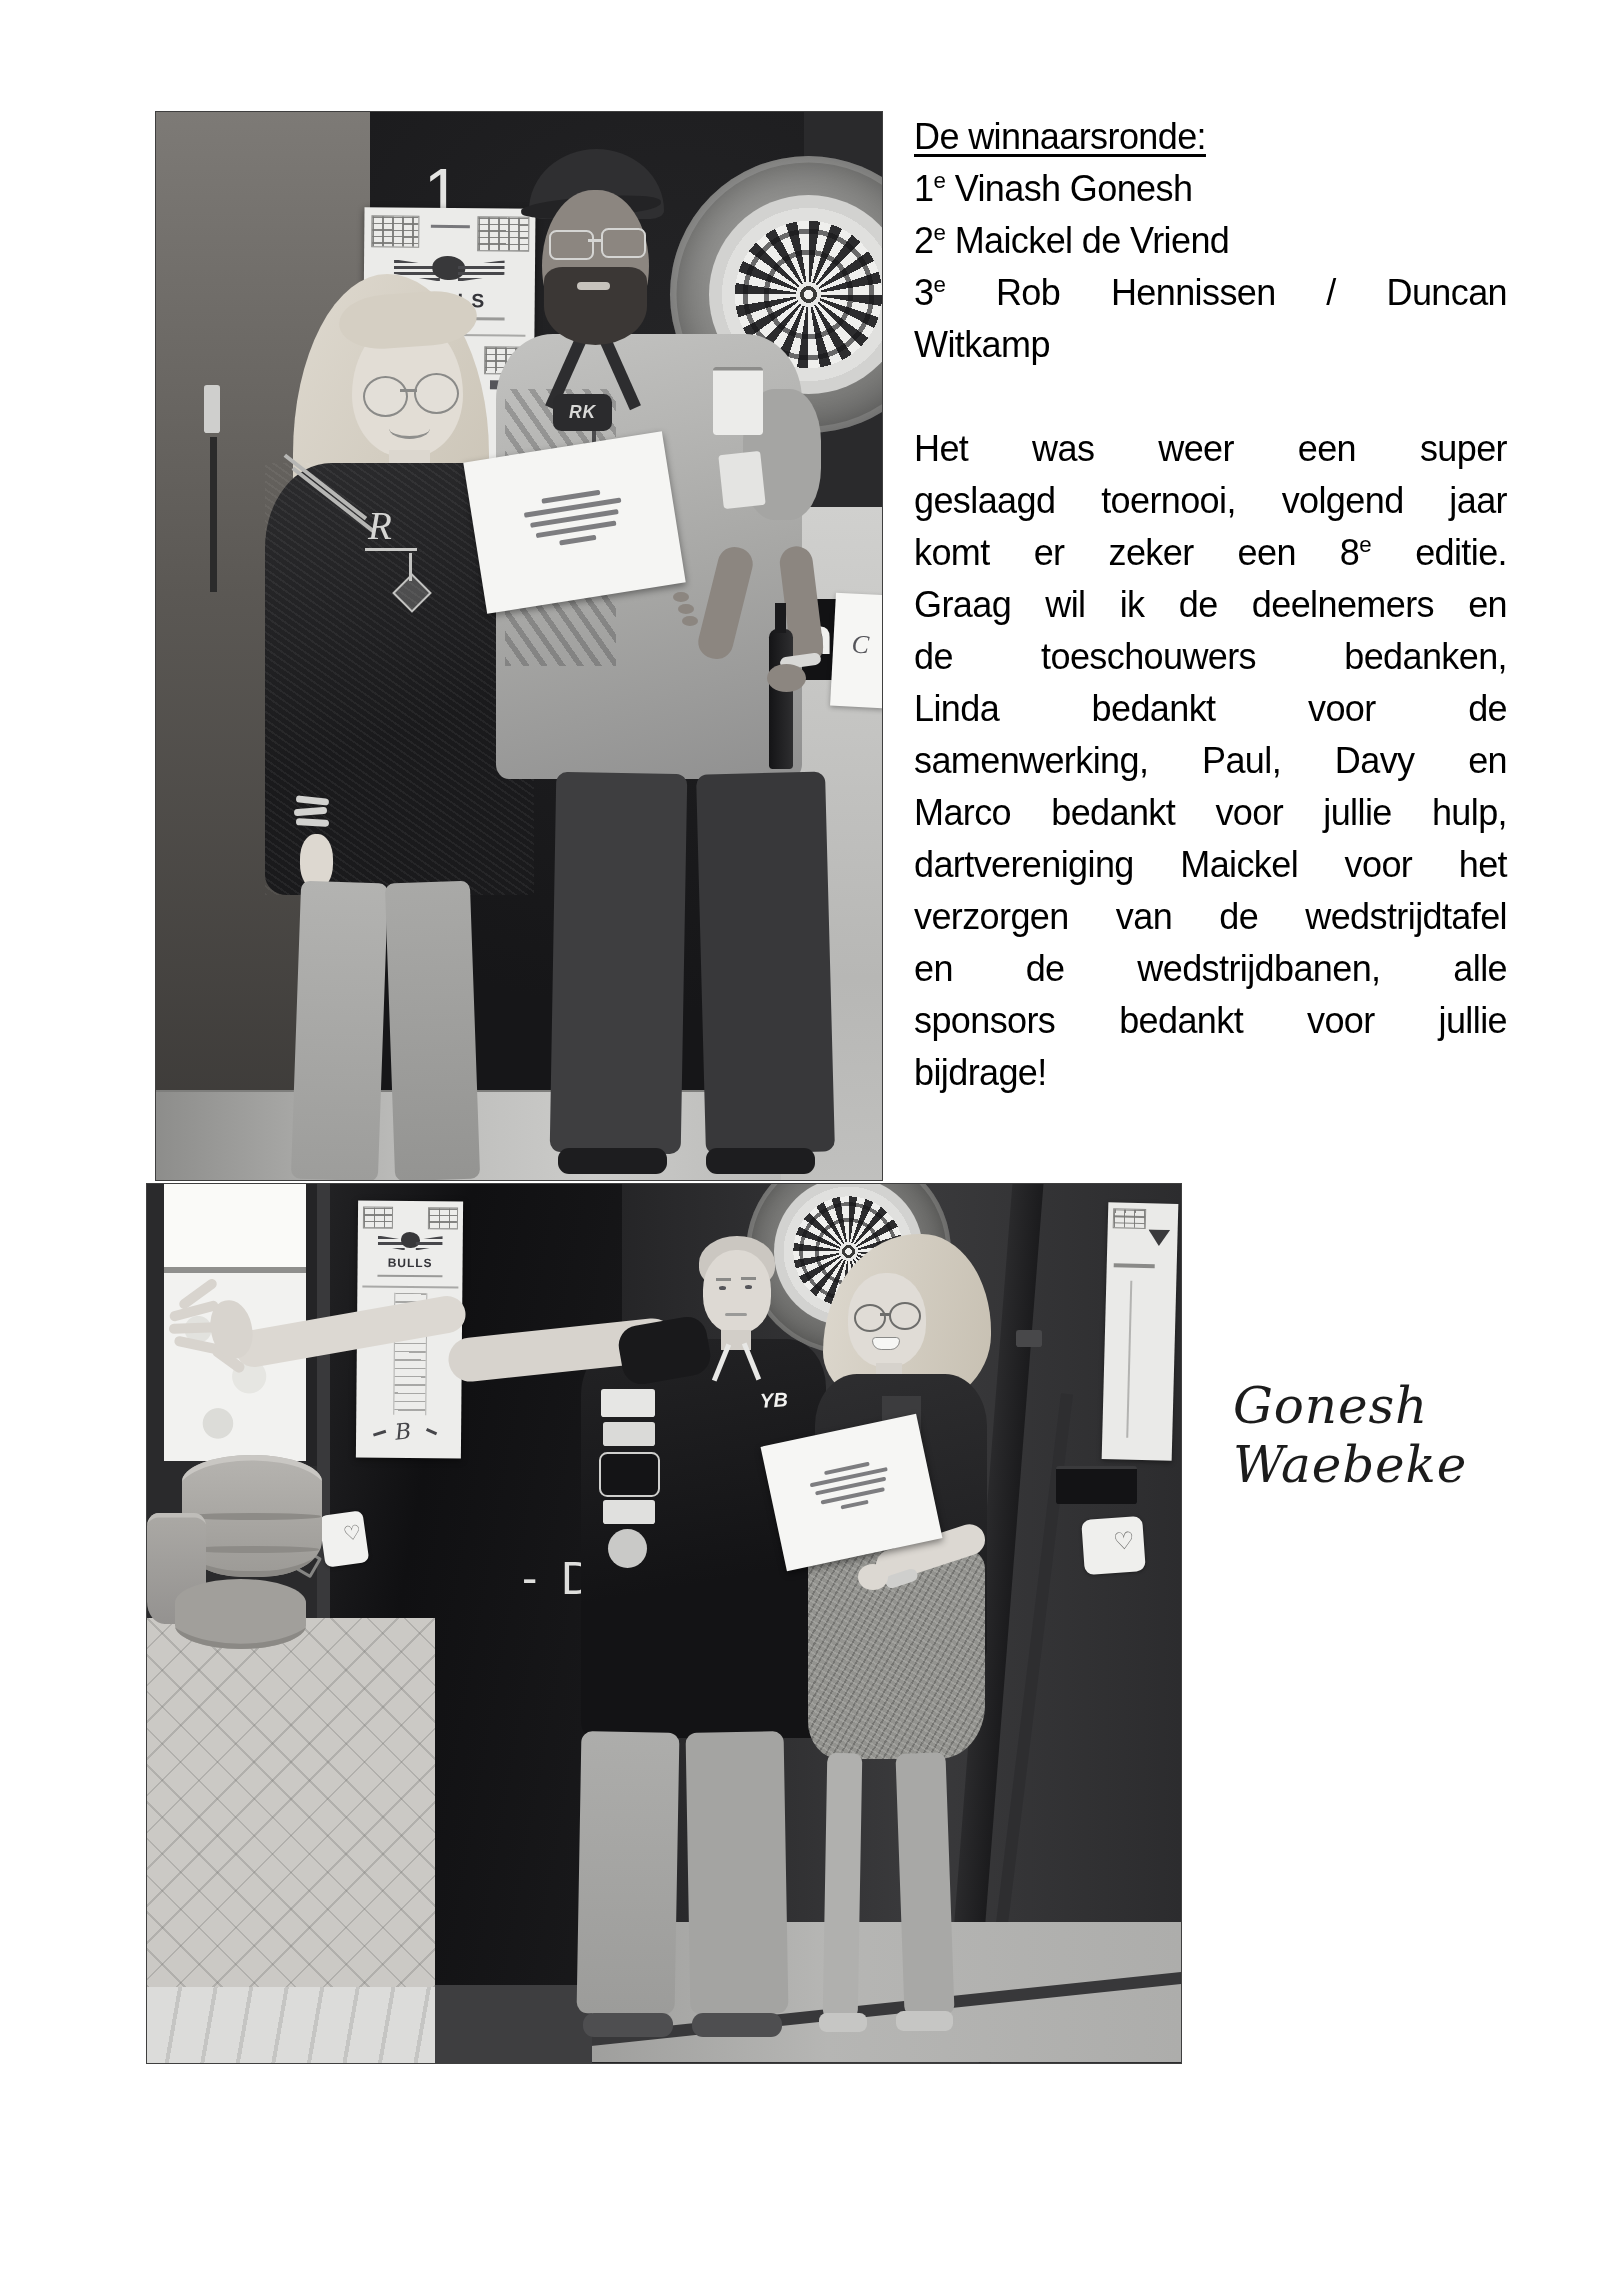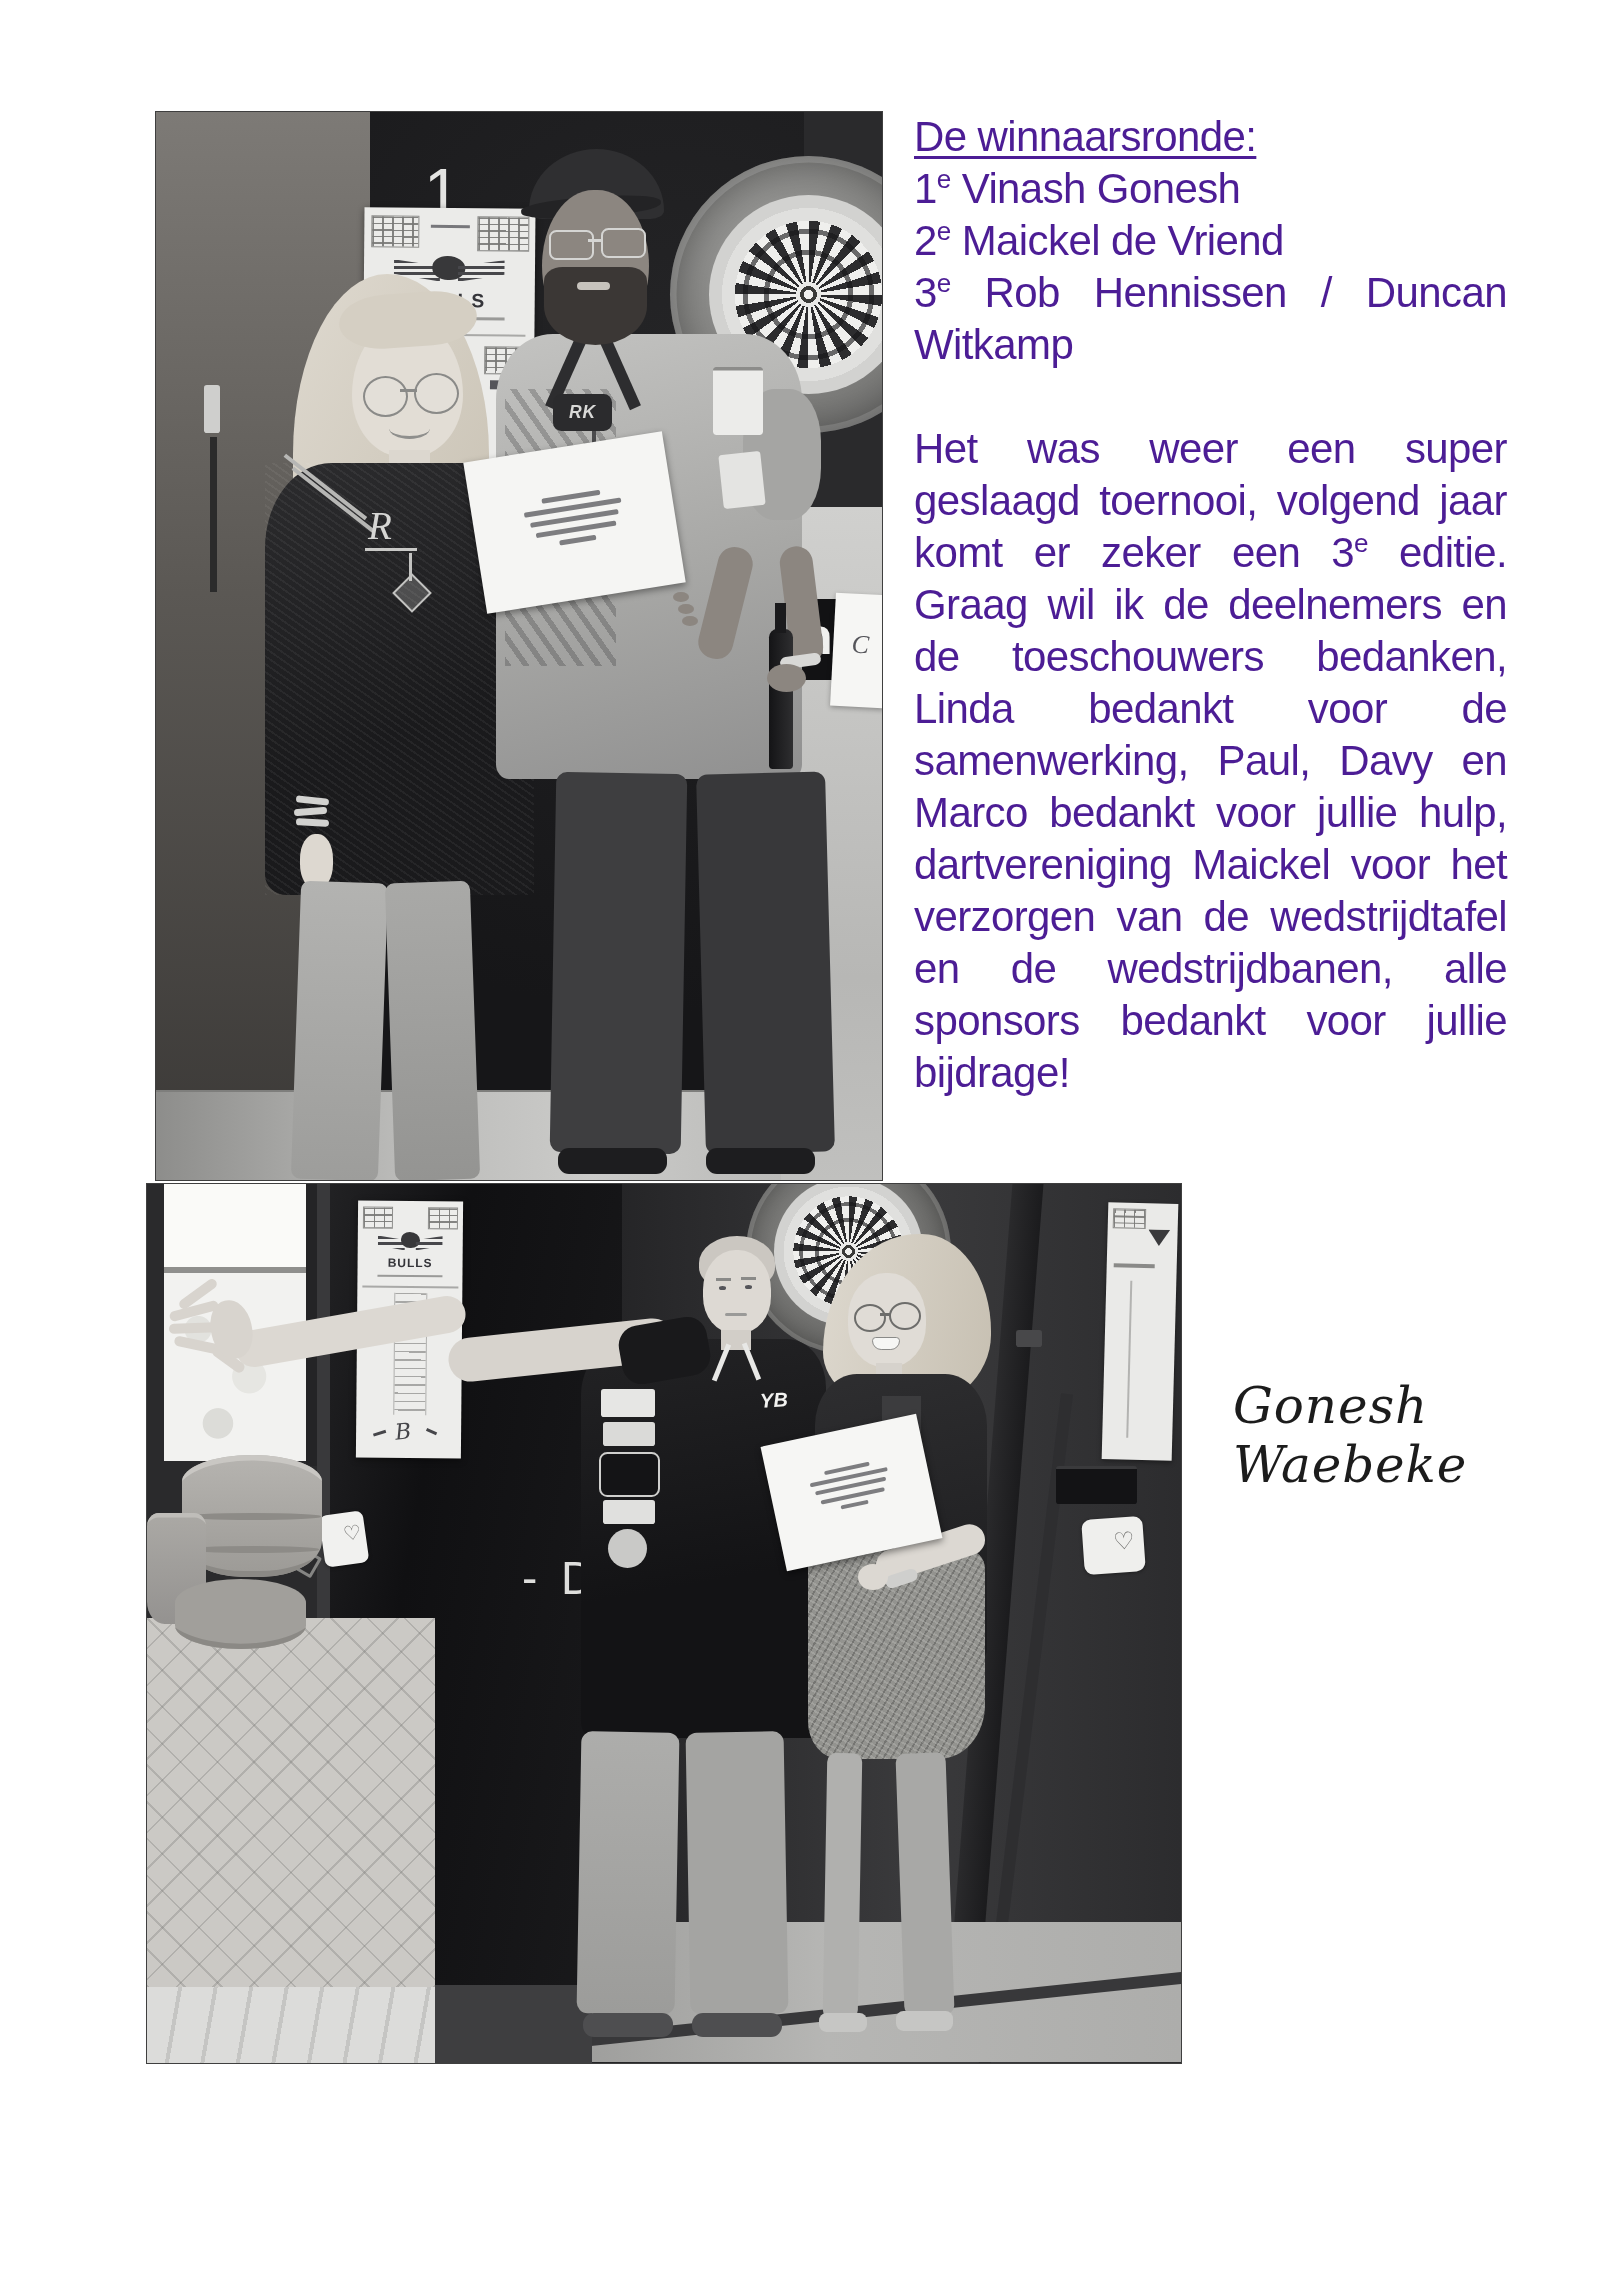--- a/index.html
+++ b/index.html
@@ -1,22 +1,22 @@
 <!DOCTYPE html>
 <html style="font-size:14.8px"><head>
 <meta charset="utf-8">
 <style>
   html,body { margin:0; padding:0; background:#e8e8e8; }
   .page {
     position:relative; width:1613px; height:2289px; background:#ffffff;
     font-family:"Liberation Sans", sans-serif; overflow:hidden;
   }
   
-  .rc { position:absolute; left:914px; top:111px; width:593px; color:#4c1d95;
-        font-size:42px; line-height:52px; letter-spacing:-0.6px; }
+  .rc { position:absolute; left:914px; top:111px; width:593px; color:#000000;
+        font-size:36px; line-height:52px; letter-spacing:-0.6px; }
   .rc-heading { text-decoration:underline; text-decoration-thickness:2.8px; text-underline-offset:4.6px; }
   .rc div { height:52px; }
   .jl { text-align:justify; text-align-last:justify; }
   .gap { height:54px; }
   sup.e { font-size:62%; vertical-align:super; line-height:0; }
   
   .signature { position:absolute; left:1233px; top:1377px; font-family:"DejaVu Serif", serif;
                font-style:italic; font-size:50px; line-height:59px; color:#1c1c1c; letter-spacing:0.9px; }
   
   .photo { position:absolute; overflow:hidden; border:1.8px solid #3f3f3f; background:#2a2a2c; }
@@ -395,21 +395,21 @@
 
   <div class="rc">
     <div><span class="rc-heading">De winnaarsronde:</span></div>
     <div><span>1</span><sup class="e">e</sup><span> Vinash Gonesh</span></div>
     <div><span>2</span><sup class="e">e</sup><span> Maickel de Vriend</span></div>
     <div class="jl"><span>3</span><sup class="e">e</sup><span> Rob Hennissen / Duncan</span></div>
     <div>Witkamp</div>
     <div class="gap"></div>
     <div class="jl">Het was weer een super</div>
     <div class="jl">geslaagd toernooi, volgend jaar</div>
-    <div class="jl"><span>komt er zeker een 3</span><sup class="e">e</sup><span> editie.</span></div>
+    <div class="jl"><span>komt er zeker een 8</span><sup class="e">e</sup><span> editie.</span></div>
     <div class="jl">Graag wil ik de deelnemers en</div>
     <div class="jl">de toeschouwers bedanken,</div>
     <div class="jl">Linda bedankt voor de</div>
     <div class="jl">samenwerking, Paul, Davy en</div>
     <div class="jl">Marco bedankt voor jullie hulp,</div>
     <div class="jl">dartvereniging Maickel voor het</div>
     <div class="jl">verzorgen van de wedstrijdtafel</div>
     <div class="jl">en de wedstrijdbanen, alle</div>
     <div class="jl">sponsors bedankt voor jullie</div>
     <div>bijdrage!</div>

